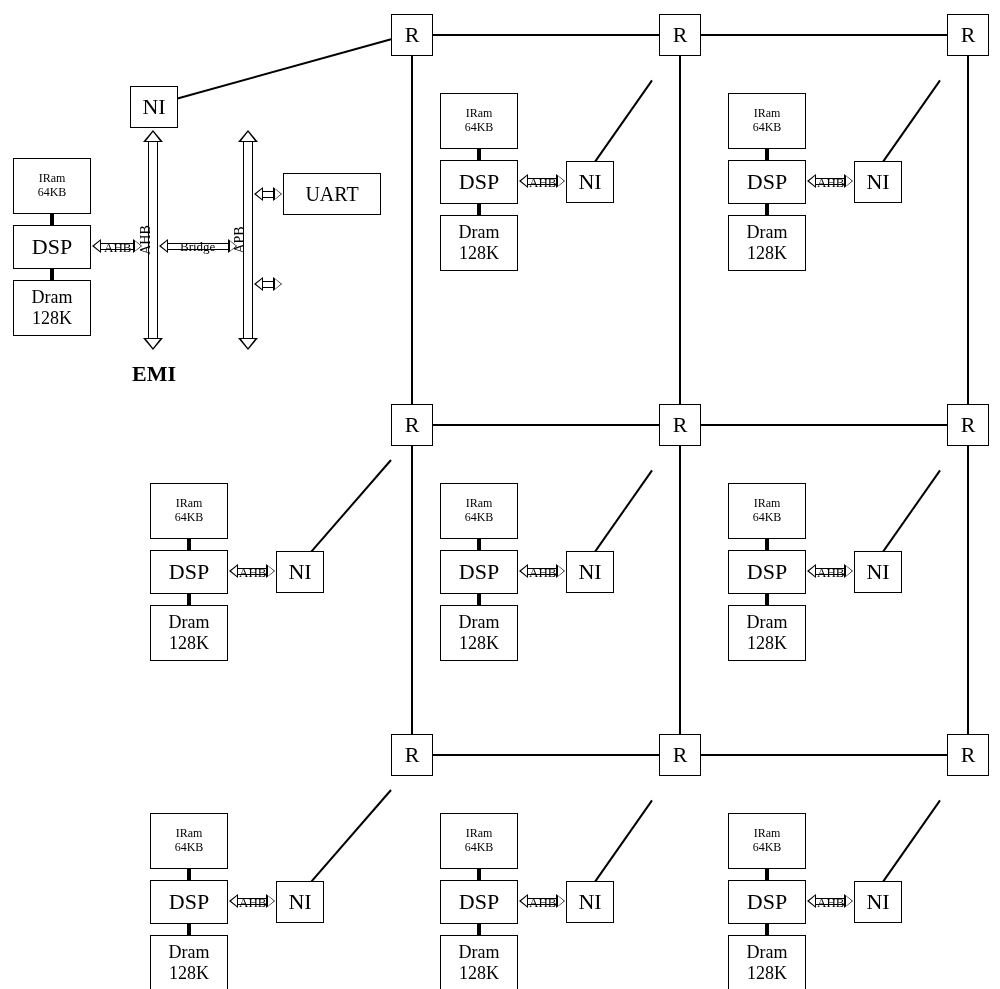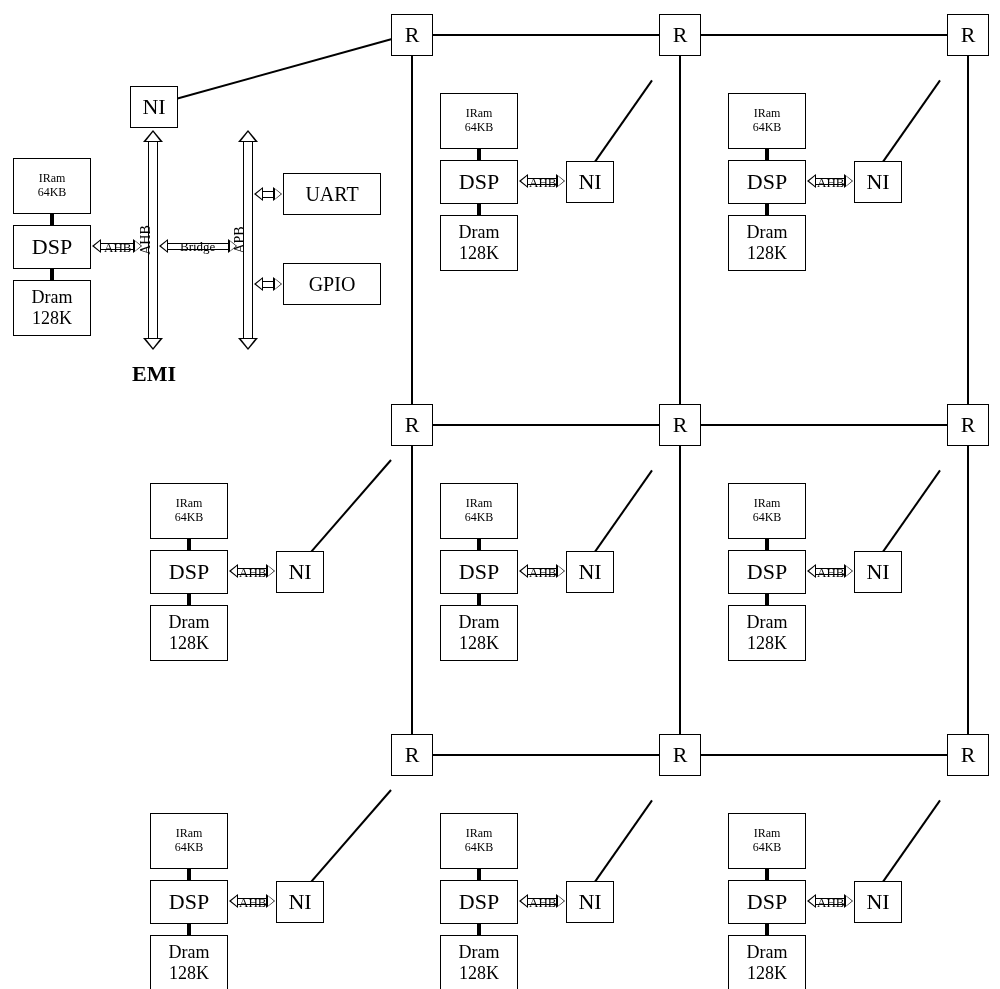--- a/index.html
+++ b/index.html
@@ -123,21 +123,20 @@
       <div class="shaft"></div>
       <div class="head-r"></div>
   </div>
   <div class="box periph" style="left:283px;top:173px;">UART</div>
 
   <div class="darrow-hs" style="left:254px;top:277px;width:28px;">
     <div class="head-l"></div>
       <div class="shaft"></div>
       <div class="head-r"></div>
   </div>
-  <div class="box periph" style="left:283px;top:263px;">GPIO</div>
 
   <div class="emi" style="left:132px;top:361px;">EMI</div>
 
   <div class="box iram" style="left:440px;top:93px;">
     <span><span>IRam</span><br><span>64KB</span></span>
   </div>
   <div class="thick-vline" style="left:477px;top:149px;height:11px;"></div>
   <div class="box dsp" style="left:440px;top:160px;">DSP</div>
   <div class="thick-vline" style="left:477px;top:204px;height:11px;"></div>
   <div class="box dram" style="left:440px;top:215px;">

